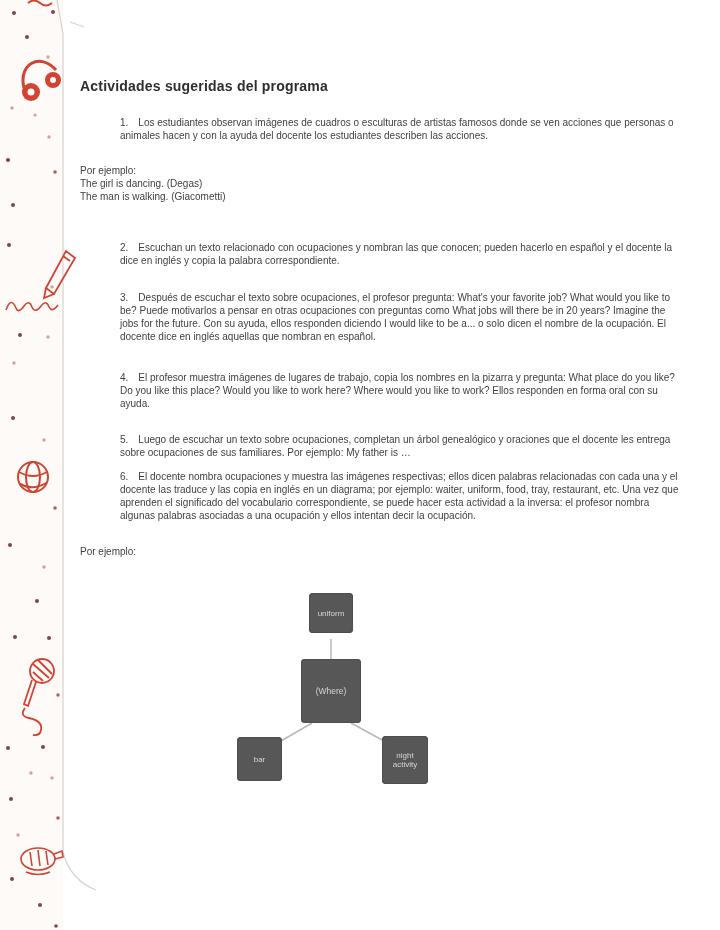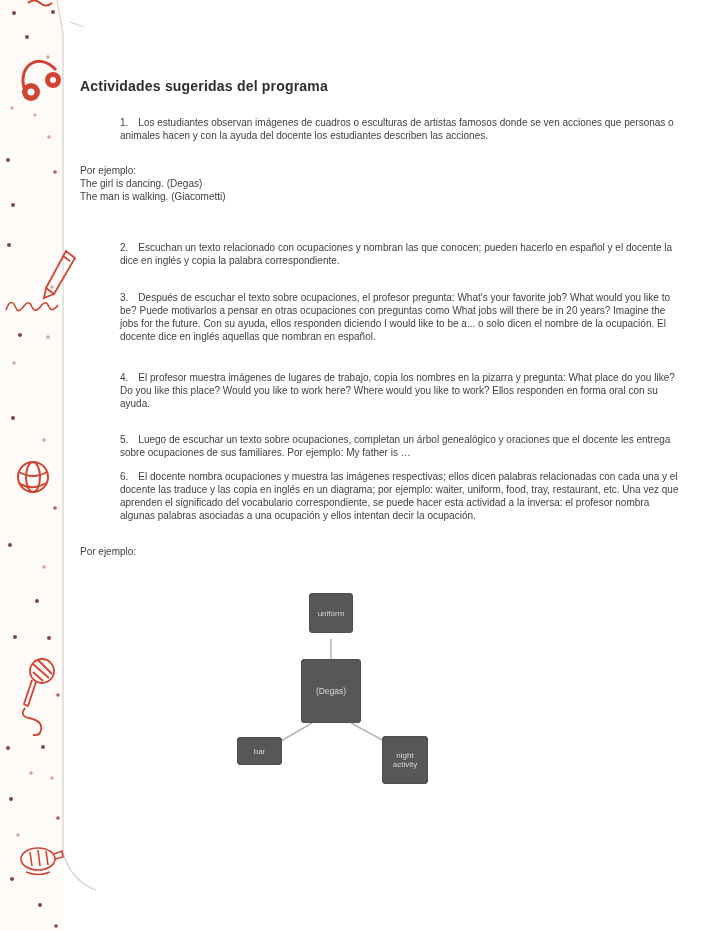--- a/index.html
+++ b/index.html
@@ -32,21 +32,21 @@
   .example-label2{position:absolute;left:0;top:545px;width:200px;}
   
   .dg-box{
     position:absolute;background:#575757;border-radius:4px;
     color:#d6d6d6;font-size:8px;line-height:9px;
     display:flex;align-items:center;justify-content:center;text-align:center;
     box-shadow:0 0 0 1px #4e4e4e inset;
   }
   .dg-top{left:309px;top:593px;width:44px;height:40px;}
   .dg-center{left:301px;top:659px;width:60px;height:64px;font-size:8.5px;}
-  .dg-bl{left:237px;top:737px;width:45px;height:28px;}
+  .dg-bl{left:237px;top:737px;width:45px;height:44px;}
   .dg-br{left:382px;top:736px;width:46px;height:48px;padding:1px;box-sizing:border-box;}
   .dg-lines{position:absolute;left:0;top:0;pointer-events:none;}
 </style>
 </head>
 <body>
 
 <div class="strip-bg"></div>
 
 <svg class="deco-svg" width="110" height="930" viewBox="0 0 110 930">
 
@@ -157,15 +157,15 @@
 
 <svg class="dg-lines" width="720" height="930" viewBox="0 0 720 930">
   <g stroke="#b8b8b8" stroke-width="1.5" fill="none">
     <line x1="331" y1="639" x2="331" y2="659"></line>
     <line x1="312" y1="723" x2="281" y2="741"></line>
     <line x1="351" y1="723" x2="384" y2="741"></line>
   </g>
 </svg>
 
 <div class="dg-box dg-top">uniform</div>
-<div class="dg-box dg-center">(Degas)</div>
+<div class="dg-box dg-center">(Where)</div>
 <div class="dg-box dg-bl">bar</div>
 <div class="dg-box dg-br">night activity</div>
 
 </body></html>

